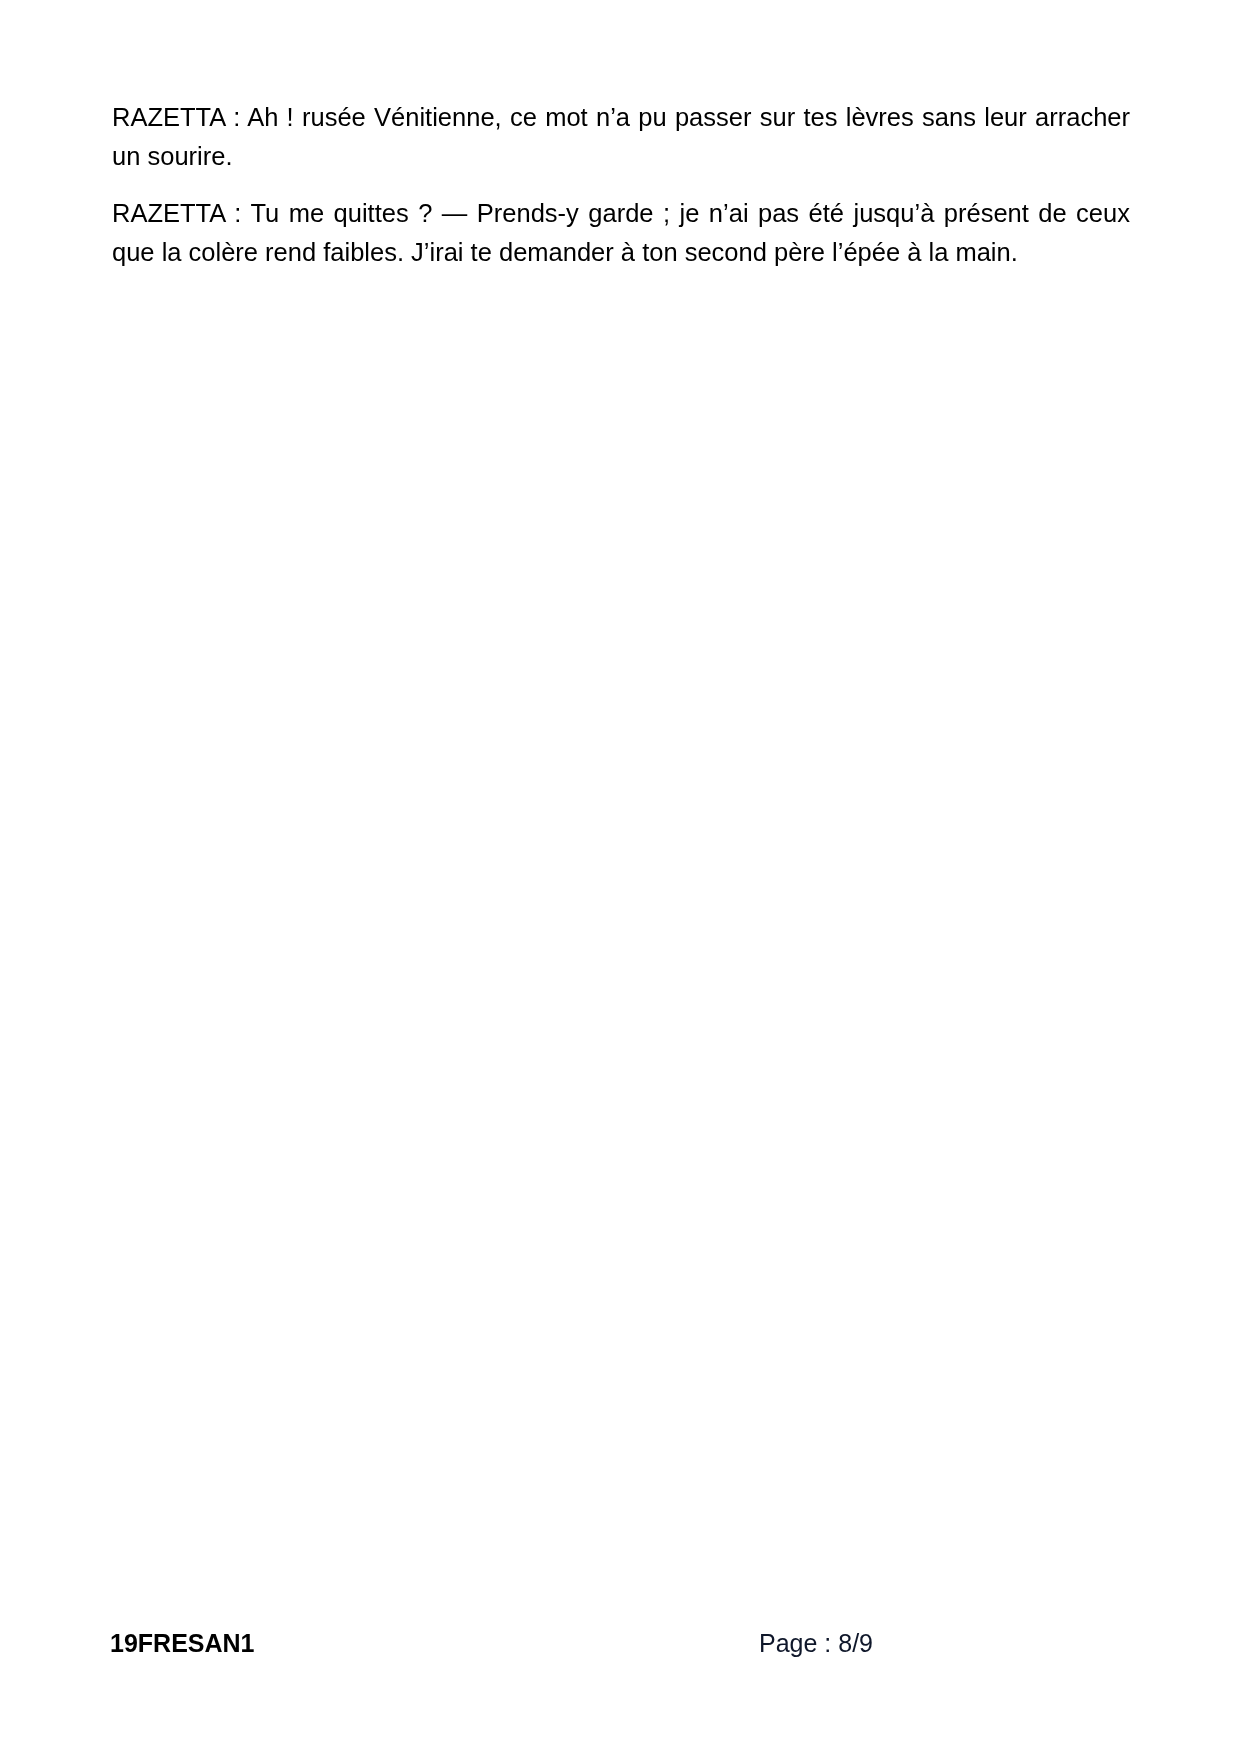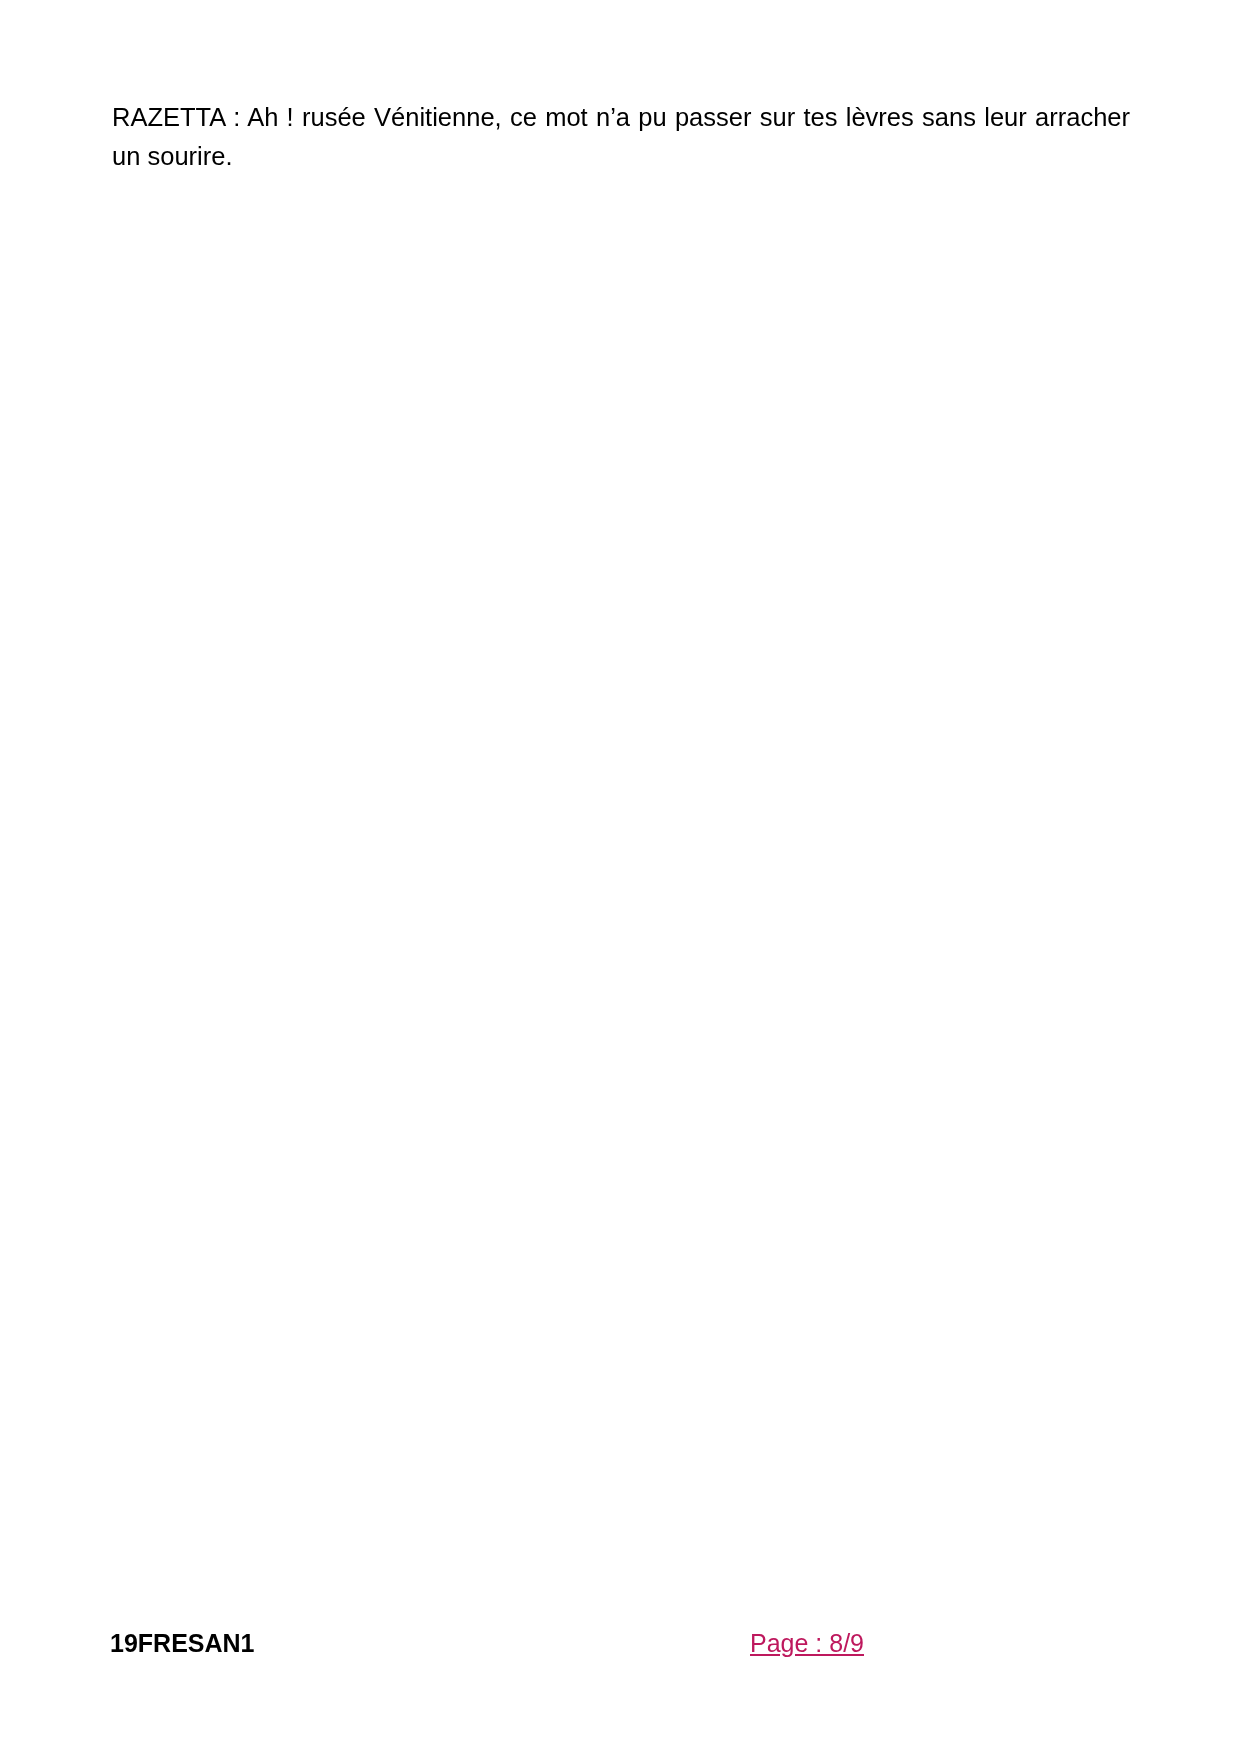--- a/index.html
+++ b/index.html
@@ -50,50 +50,53 @@
     color: #000;
     margin: 0;
     padding-left: 2px;
   }
   .para-text.nojustify {
     text-align: left;
   }
   .footer {
     position: absolute;
     left: 110px;
-    right: 120px;
+    right: 111px;
     bottom: 96px;
     display: flex;
     justify-content: space-between;
     align-items: baseline;
   }
   .footer-code {
     font-size: 25px;
     font-weight: bold;
     color: #000;
   }
   .footer-page {
     font-size: 25px;
-    color: #be185d;
-    text-decoration: underline;
+    color: #0f172a;
   }
 </style>
 </head>
 <body>
 
 <div class="page">
 
   <div class="content">
 
     <div class="para-block">
       <span class="line-number"></span>
       <p class="para-text">RAZETTA : Ah ! rusée Vénitienne, ce mot n’a pu passer sur tes lèvres sans leur arracher un sourire.</p>
     </div>
 
 
+    <div class="para-block">
+      <span class="line-number"></span>
+      <p class="para-text">RAZETTA : Tu me quittes ? — Prends-y garde ; je n’ai pas été jusqu’à présent de ceux que la colère rend faibles. J’irai te demander à ton second père l’épée à la main.</p>
+    </div>
 
   </div>
 
   <div class="footer">
     <span class="footer-code">19FRESAN1</span>
     <span class="footer-page">Page : 8/9</span>
   </div>
 
 </div>
 

